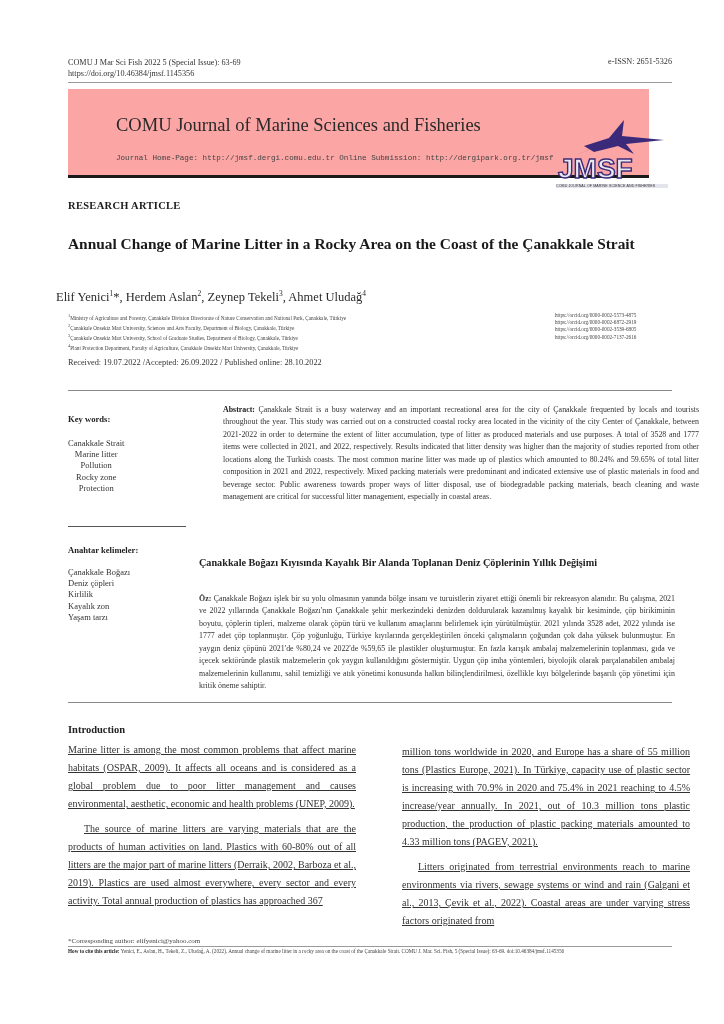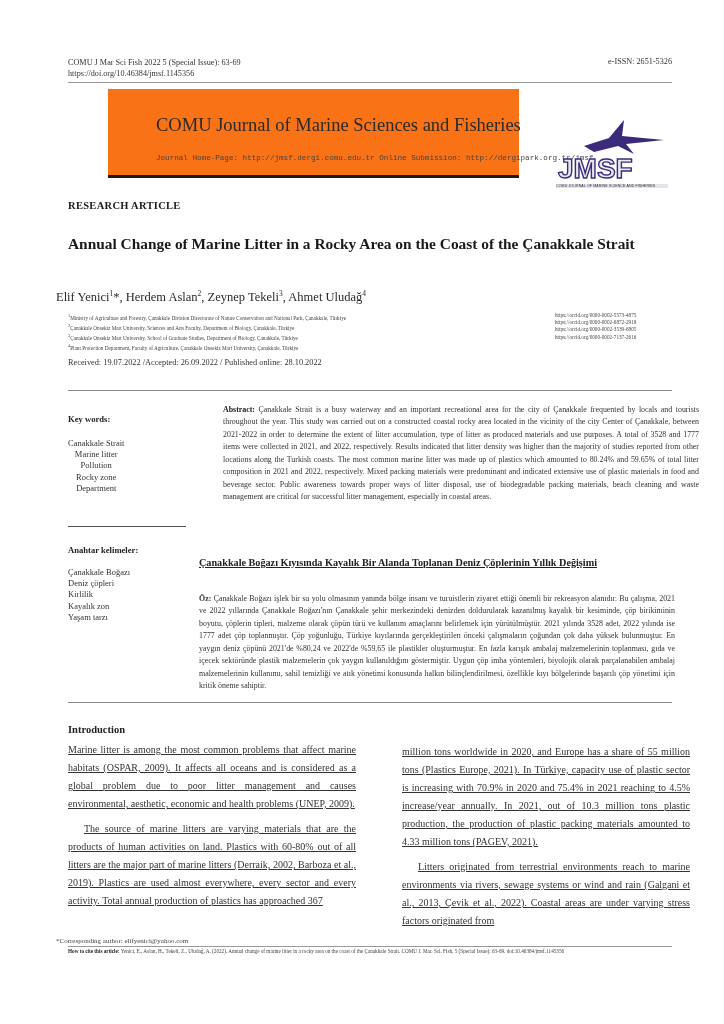--- a/index.html
+++ b/index.html
@@ -1,51 +1,51 @@
 <!DOCTYPE html>
 <html><head>
   <meta charset="utf-8">
   <style>
     html, body { margin: 0; padding: 0; background: #ffffff; }
     body { width: 724px; height: 1024px; position: relative; overflow: hidden; font-family: "Liberation Serif", "DejaVu Serif", serif; color: #222; }
     .abs { position: absolute; }
     .running { top: 57px; left: 68px; font-size: 8.2px; line-height: 11px; color: #333; }
     .issn { top: 57px; right: 52px; font-size: 8.2px; color: #333; }
     .topline { top: 82px; left: 68px; width: 604px; height: 1px; background: #9a9a9a; }
-    .banner { top: 89px; left: 68px; width: 411px; height: 86px; background: #f97316; border-bottom: 3px solid #1a1a1a; margin-left: 40px; }
+    .banner { top: 89px; left: 68px; width: 581px; height: 86px; background: #fca5a5; border-bottom: 3px solid #1a1a1a; }
     .banner-title { position: absolute; top: 26px; left: 48px; font-size: 18.5px; color: #2a2a2a; white-space: nowrap; }
     .banner-links { position: absolute; top: 65px; left: 48px; font-size: 7.6px; color: #444; white-space: nowrap; font-family: Liberation Mono, monospace; }
     .logo { top: 116px; left: 554px; width: 120px; height: 72px; }
     .logo-sub { position: absolute; bottom: 0; left: 2px; width: 112px; font-family: "Liberation Sans", sans-serif; font-size: 3.6px; color: #333; white-space: nowrap; background: #e4e4ec; letter-spacing: 0.1px; }
     .research { top: 200px; left: 68px; font-size: 10.5px; font-weight: bold; letter-spacing: 0.3px; color: #1a1a1a; }
     .title { top: 234px; left: 68px; width: 606px; font-size: 15.4px; line-height: 20px; font-weight: bold; color: #1a1a1a; text-align: justify; }
     .authors { top: 289px; left: 56px; font-size: 12.5px; color: #2a2a2a; }
     .authors sup { font-size: 7.5px; }
     .affils { top: 312px; left: 68px; font-size: 5.2px; line-height: 7.2px; color: #444; }
     .orcids { top: 312px; left: 555px; font-size: 5.2px; line-height: 7.2px; color: #444; }
     .dates { top: 358px; left: 68px; font-size: 8.3px; color: #333; }
     .hr1 { top: 390px; left: 68px; width: 604px; height: 1px; background: #8a8a8a; }
     .kw-head { top: 414px; left: 68px; font-size: 8.6px; font-weight: bold; color: #222; }
     .kw-list { top: 438px; left: 68px; font-size: 8.5px; line-height: 11.2px; color: #333; text-align: center; }
     .kw-rule { top: 526px; left: 68px; width: 118px; height: 1px; background: #555; }
     .abstract { top: 404px; left: 199px; width: 476px; font-size: 7.9px; line-height: 12.45px; color: #333; text-align: justify; margin-left: 24px; }
     .abstract b { color: #222; }
     .akw-head { top: 545px; left: 68px; font-size: 8.6px; font-weight: bold; color: #222; }
     .akw-list { top: 567px; left: 68px; font-size: 8.5px; line-height: 11.2px; color: #333; }
-    .tr-title { top: 555px; left: 199px; width: 476px; font-size: 10.2px; line-height: 16px; font-weight: bold; color: #222; text-align: justify; text-decoration: underline; }
+    .tr-title { top: 555px; left: 199px; width: 476px; font-size: 10.2px; line-height: 16px; font-weight: bold; color: #222; text-align: justify; }
     .oz { top: 593px; left: 199px; width: 476px; font-size: 7.9px; line-height: 12.45px; color: #333; text-align: justify; }
     .hr2 { top: 702px; left: 68px; width: 604px; height: 1px; background: #8a8a8a; }
     .intro-head { top: 724px; left: 68px; font-size: 10.5px; font-weight: bold; color: #222; }
     .col { font-size: 10px; line-height: 18px; color: #333; text-align: justify; width: 288px; text-decoration: underline; }
     .col p { margin: 0 0 7px 0; }
     .col p.ind { text-indent: 16px; }
     .col-left { top: 741px; left: 68px; }
     .col-right { top: 743px; left: 384px; margin-left: 18px; }
     .foot-rule { top: 946px; left: 68px; width: 604px; height: 1px; background: #9a9a9a; }
-    .corr { top: 937px; left: 56px; font-size: 7px; color: #444; }
+    .corr { top: 937px; left: 68px; font-size: 7px; color: #444; }
     .cite { top: 948px; left: 68px; width: 604px; font-size: 5.2px; line-height: 7px; color: #444; }
     .cite b { color: #222; }
   </style>
 </head>
 <body>
 
 <div class="abs running">
   <div>COMU J Mar Sci Fish 2022 5 (Special Issue): 63-69</div>
   <div>https://doi.org/10.46384/jmsf.1145356</div>
 </div>
@@ -87,21 +87,21 @@
 </div>
 <div class="abs dates">Received: 19.07.2022 /Accepted: 26.09.2022 / Published online: 28.10.2022</div>
 <div class="abs hr1"></div>
 
 <div class="abs kw-head">Key words:</div>
 <div class="abs kw-list">
   <div>Canakkale Strait</div>
   <div>Marine litter</div>
   <div>Pollution</div>
   <div>Rocky zone</div>
-  <div>Department</div>
+  <div>Protection</div>
 </div>
 <div class="abs kw-rule"></div>
 
 <div class="abs abstract">
   <b>Abstract:</b>
   <span>Çanakkale Strait is a busy waterway and an important recreational area for the city of Çanakkale frequented by locals and tourists throughout the year. This study was carried out on a constructed coastal rocky area located in the vicinity of the city Center of Çanakkale, between 2021-2022 in order to determine the extent of litter accumulation, type of litter as produced materials and use purposes. A total of 3528 and 1777 items were collected in 2021, and 2022, respectively. Results indicated that litter density was higher than the majority of studies reported from other locations along the Turkish coasts. The most common marine litter was made up of plastics which amounted to 80.24% and 59.65% of total litter composition in 2021 and 2022, respectively. Mixed packing materials were predominant and indicated extensive use of plastic materials in food and beverage sector. Public awareness towards proper ways of litter disposal, use of biodegradable packing materials, beach cleaning and waste management are critical for successful litter management, especially in coastal areas.</span>
 </div>
 
 <div class="abs akw-head">Anahtar kelimeler:</div>
 <div class="abs akw-list">

